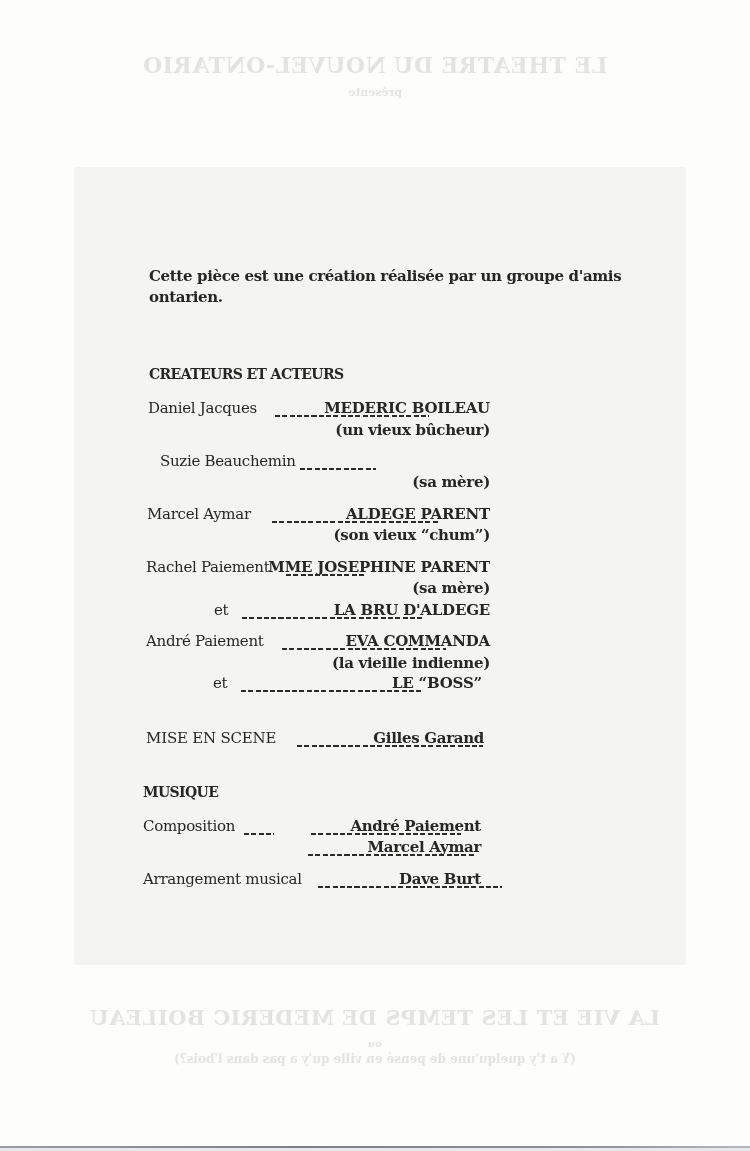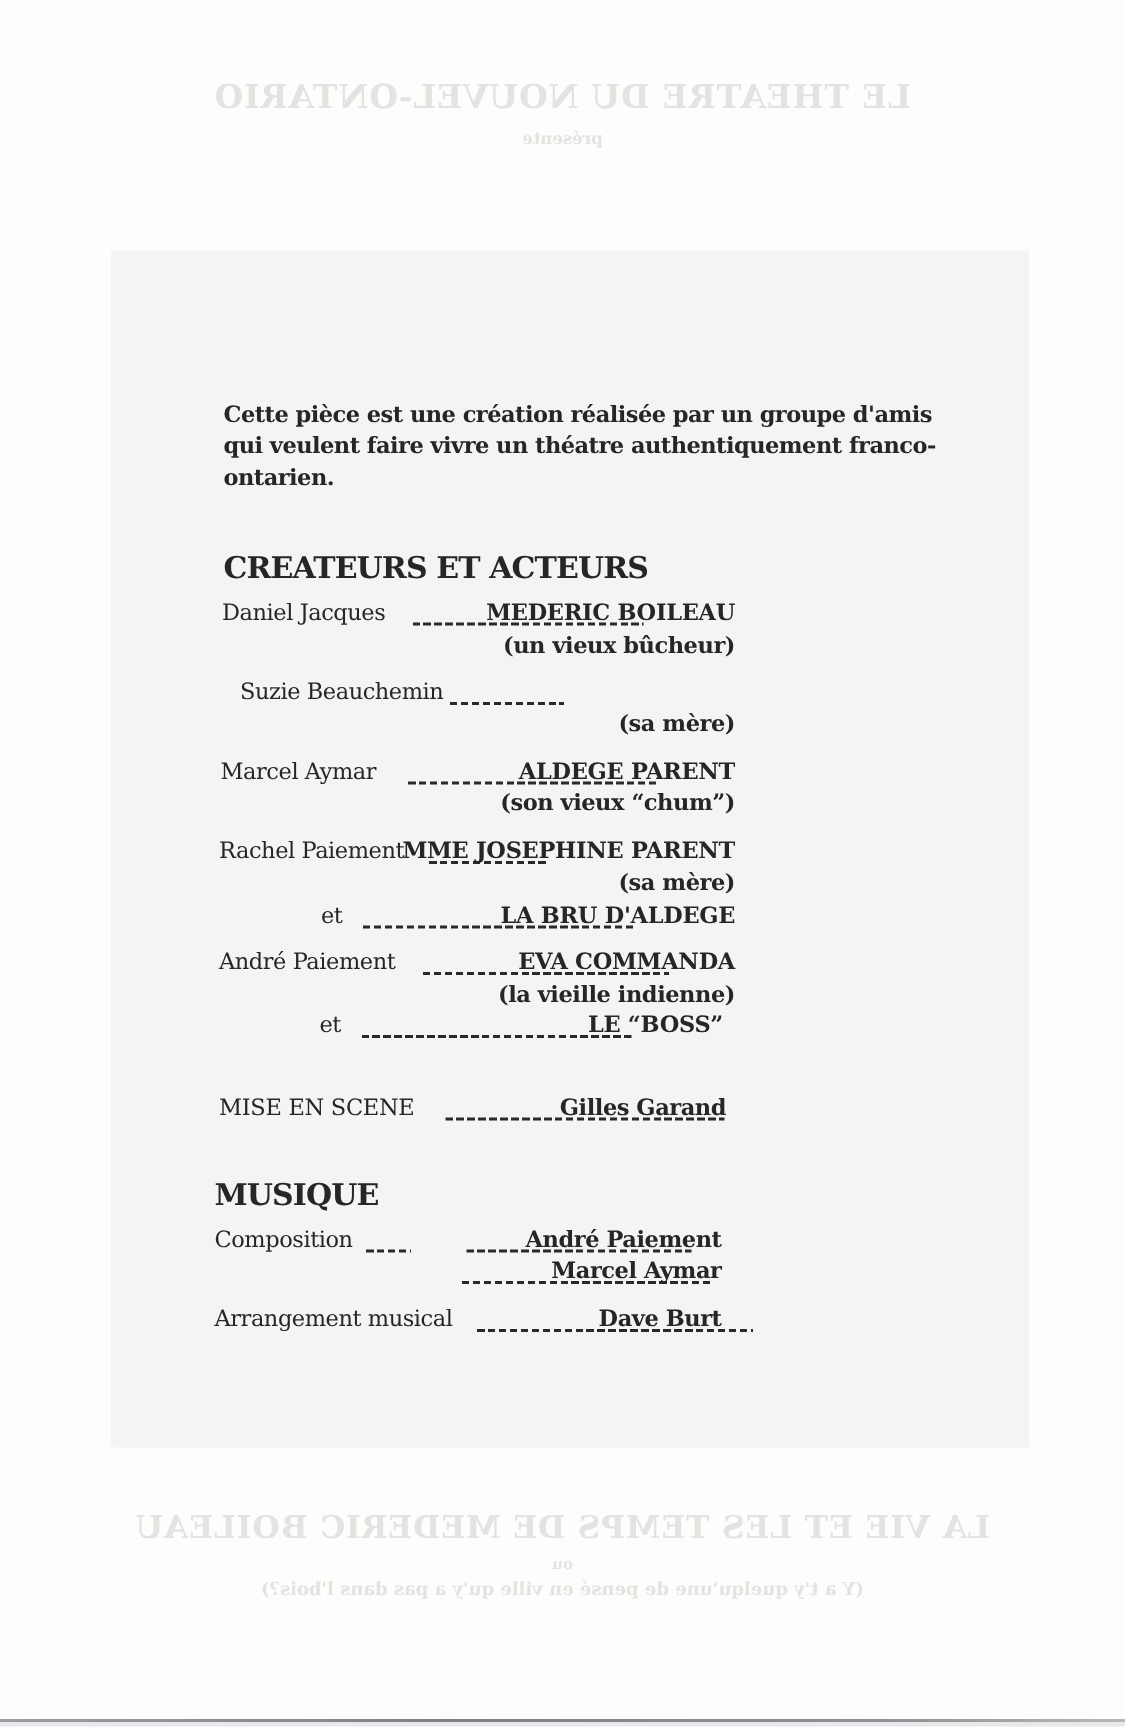--- a/index.html
+++ b/index.html
@@ -74,21 +74,21 @@
       width: 460px;
       font-size: 15px;
       line-height: 21px;
       font-weight: bold;
       letter-spacing: -0.35px;
     }
     .intro span { display: block; white-space: nowrap; }
 
     .heading {
       position: absolute;
-      font-size: 20px;
+      font-size: 14px;
       font-weight: bold;
       letter-spacing: -0.6px;
       white-space: nowrap;
     }
     .row {
       position: absolute;
       font-size: 15px;
       font-weight: normal;
       white-space: nowrap;
       letter-spacing: -0.3px;
@@ -118,21 +118,20 @@
   <div class="bleed title-top">LE THEATRE DU NOUVEL-ONTARIO</div>
   <div class="bleed sub-top">présente</div>
   <div class="bleed title-bottom">LA VIE ET LES TEMPS DE MEDERIC BOILEAU</div>
   <div class="bleed or-bottom">ou</div>
   <div class="bleed sub-bottom">(Y a t'y quelqu'une de pensé en ville qu'y a pas dans l'bois?)</div>
 
   <div class="content">
 
     <div class="intro">
       <span>Cette pièce est une création réalisée par un groupe d'amis</span>
-      <span>qui veulent faire vivre un théatre authentiquement franco-</span>
       <span>ontarien.</span>
     </div>
 
     <div class="heading" style="left:149px; top:362px;">CREATEURS ET ACTEURS</div>
 
     <div class="row" style="left:148px; top:395px;">Daniel Jacques</div>
     <div class="leader" style="left:275px; top:411px; width:154px;"></div>
     <div class="right caps" style="top:395px;">MEDERIC BOILEAU</div>
     <div class="right" style="top:417px;">(un vieux bûcheur)</div>
 

